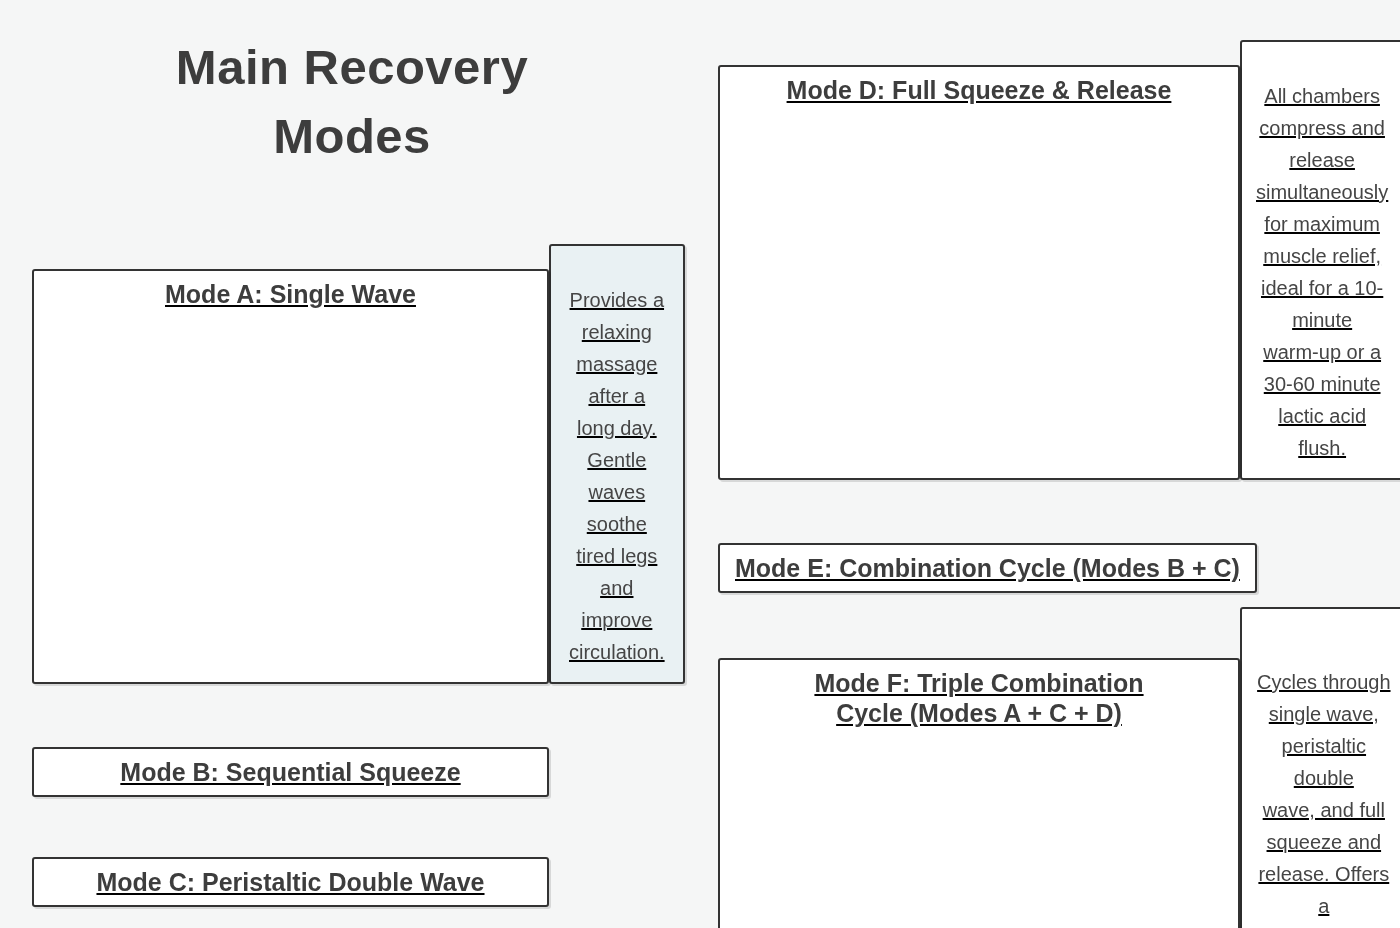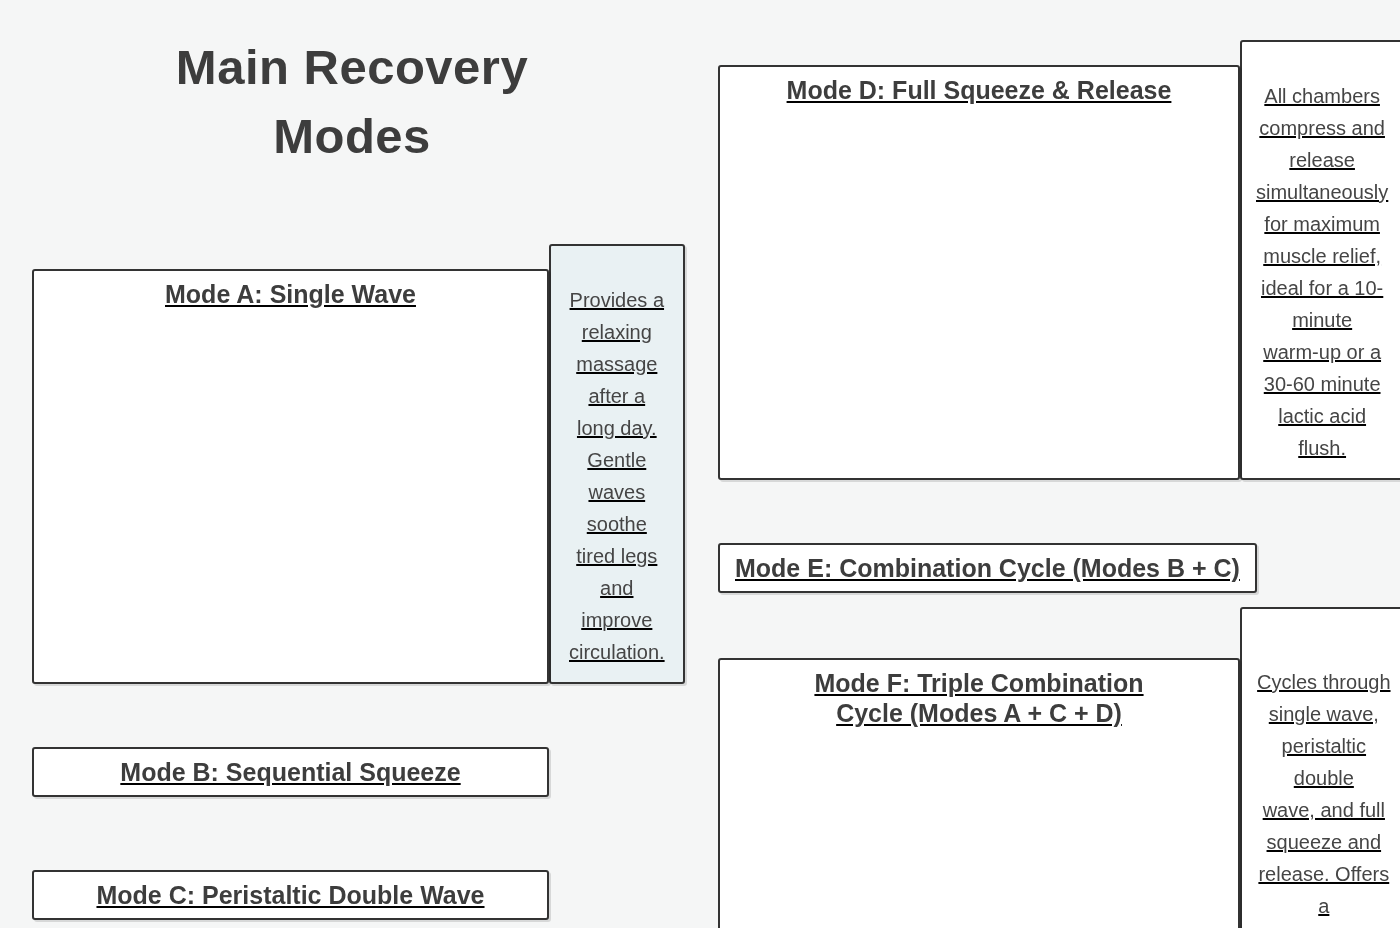--- a/index.html
+++ b/index.html
@@ -60,21 +60,21 @@
     background:var(--card-left);
     padding:38px 18px 14px 18px;
     font-size:20px;line-height:32px;
     color:var(--body-ink);
     text-align:center;
     white-space:pre-line;
   }
   .col-right .card-body{background:var(--card-right);padding-left:14px;padding-right:14px;}
   .col-right .card-title{min-width:522px;}
   
-  .mt-65{margin-top:65px;} .mt-30{margin-top:30px;border-radius:9px;} .mt-27{margin-top:40px;} .mt-32{margin-top:32px;}
+  .mt-65{margin-top:65px;} .mt-30{margin-top:30px;border-radius:9px;} .mt-27{margin-top:27px;} .mt-32{margin-top:32px;}
   .h-147{min-height:147px;} .h-181{min-height:181px;} .h-150{min-height:150px;}
   .h-176{min-height:176px;} .h-197{min-height:197px;}
   .title-two-line{
     white-space:pre-line;
     width:688px;min-width:0;
   }
   .card-f .card-body{margin-top:-51px;padding-top:57px;}
 </style>
 </head>
 <body>

